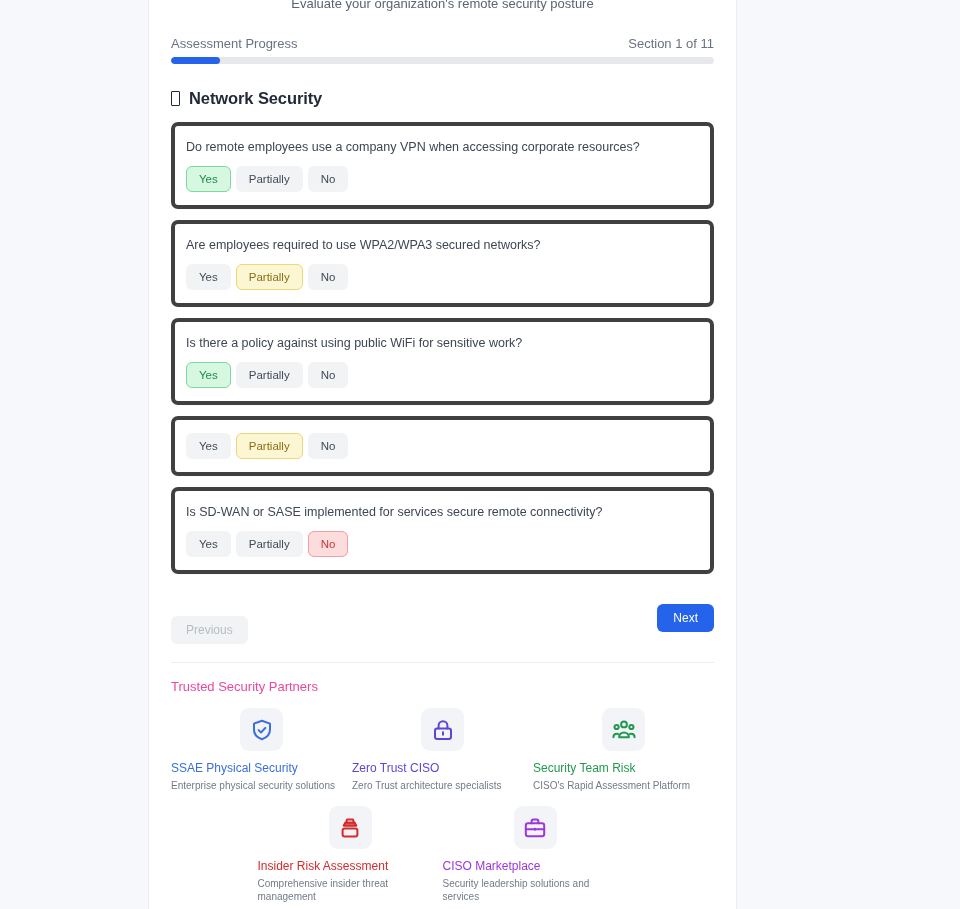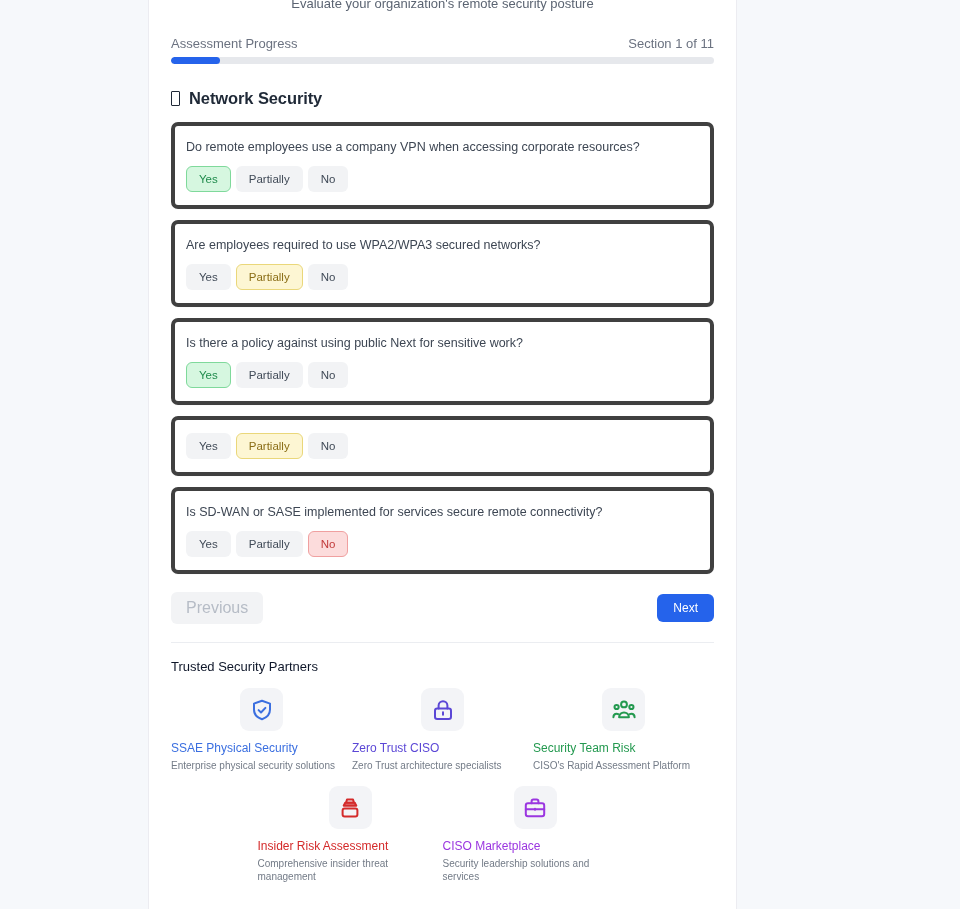--- a/index.html
+++ b/index.html
@@ -98,36 +98,36 @@
   .opt.sel-no {
     background: #fcdcdc; border-color: #f0a0a0; color: #c23b3b;
   }
 
   
   .navrow {
     display: flex; justify-content: space-between; align-items: center;
     margin-top: 18px; margin-bottom: 18px;
   }
   .btn-prev {
-    font-size: 16px; color: #b6bcc6;
+    font-size: 12px; color: #b6bcc6;
     background: #f2f3f5; border: none; border-radius: 6px;
-    padding: 7px 15px; cursor: default;
+    padding: 7px 15px; cursor: default; margin-top: 24px;
   }
   .btn-next {
     font-size: 12px; color: #ffffff;
     background: #2563eb; border: none; border-radius: 6px;
     padding: 7px 16px; cursor: pointer;
   }
 
   .hr { border: none; border-top: 1px solid #ebedf1; margin: 0; }
 
   
   .partners { padding-top: 16px; }
   .partners-title {
-    font-size: 13px; color: #0f172a; margin-bottom: 14px;
+    font-size: 13px; color: #ec4899; margin-bottom: 14px;
   }
   .prow {
     display: flex; justify-content: center; gap: 0;
   }
   .pitem {
     width: 185px; 
   }
   .picon {
     width: 43px; height: 43px; margin: 0 auto 10px auto;
     background: #f3f4f7; border-radius: 9px;
@@ -175,21 +175,21 @@
         </div>
         <div class="qcard">
           <div class="qtext">Are employees required to use WPA2/WPA3 secured networks?</div>
           <div class="opts">
             <button class="opt">Yes</button>
             <button class="opt sel-partial">Partially</button>
             <button class="opt">No</button>
           </div>
         </div>
         <div class="qcard">
-          <div class="qtext">Is there a policy against using public Next for sensitive work?</div>
+          <div class="qtext">Is there a policy against using public WiFi for sensitive work?</div>
           <div class="opts">
             <button class="opt sel-yes">Yes</button>
             <button class="opt">Partially</button>
             <button class="opt">No</button>
           </div>
         </div>
         <div class="qcard">
           <div class="opts">
             <button class="opt">Yes</button>
             <button class="opt sel-partial">Partially</button>

